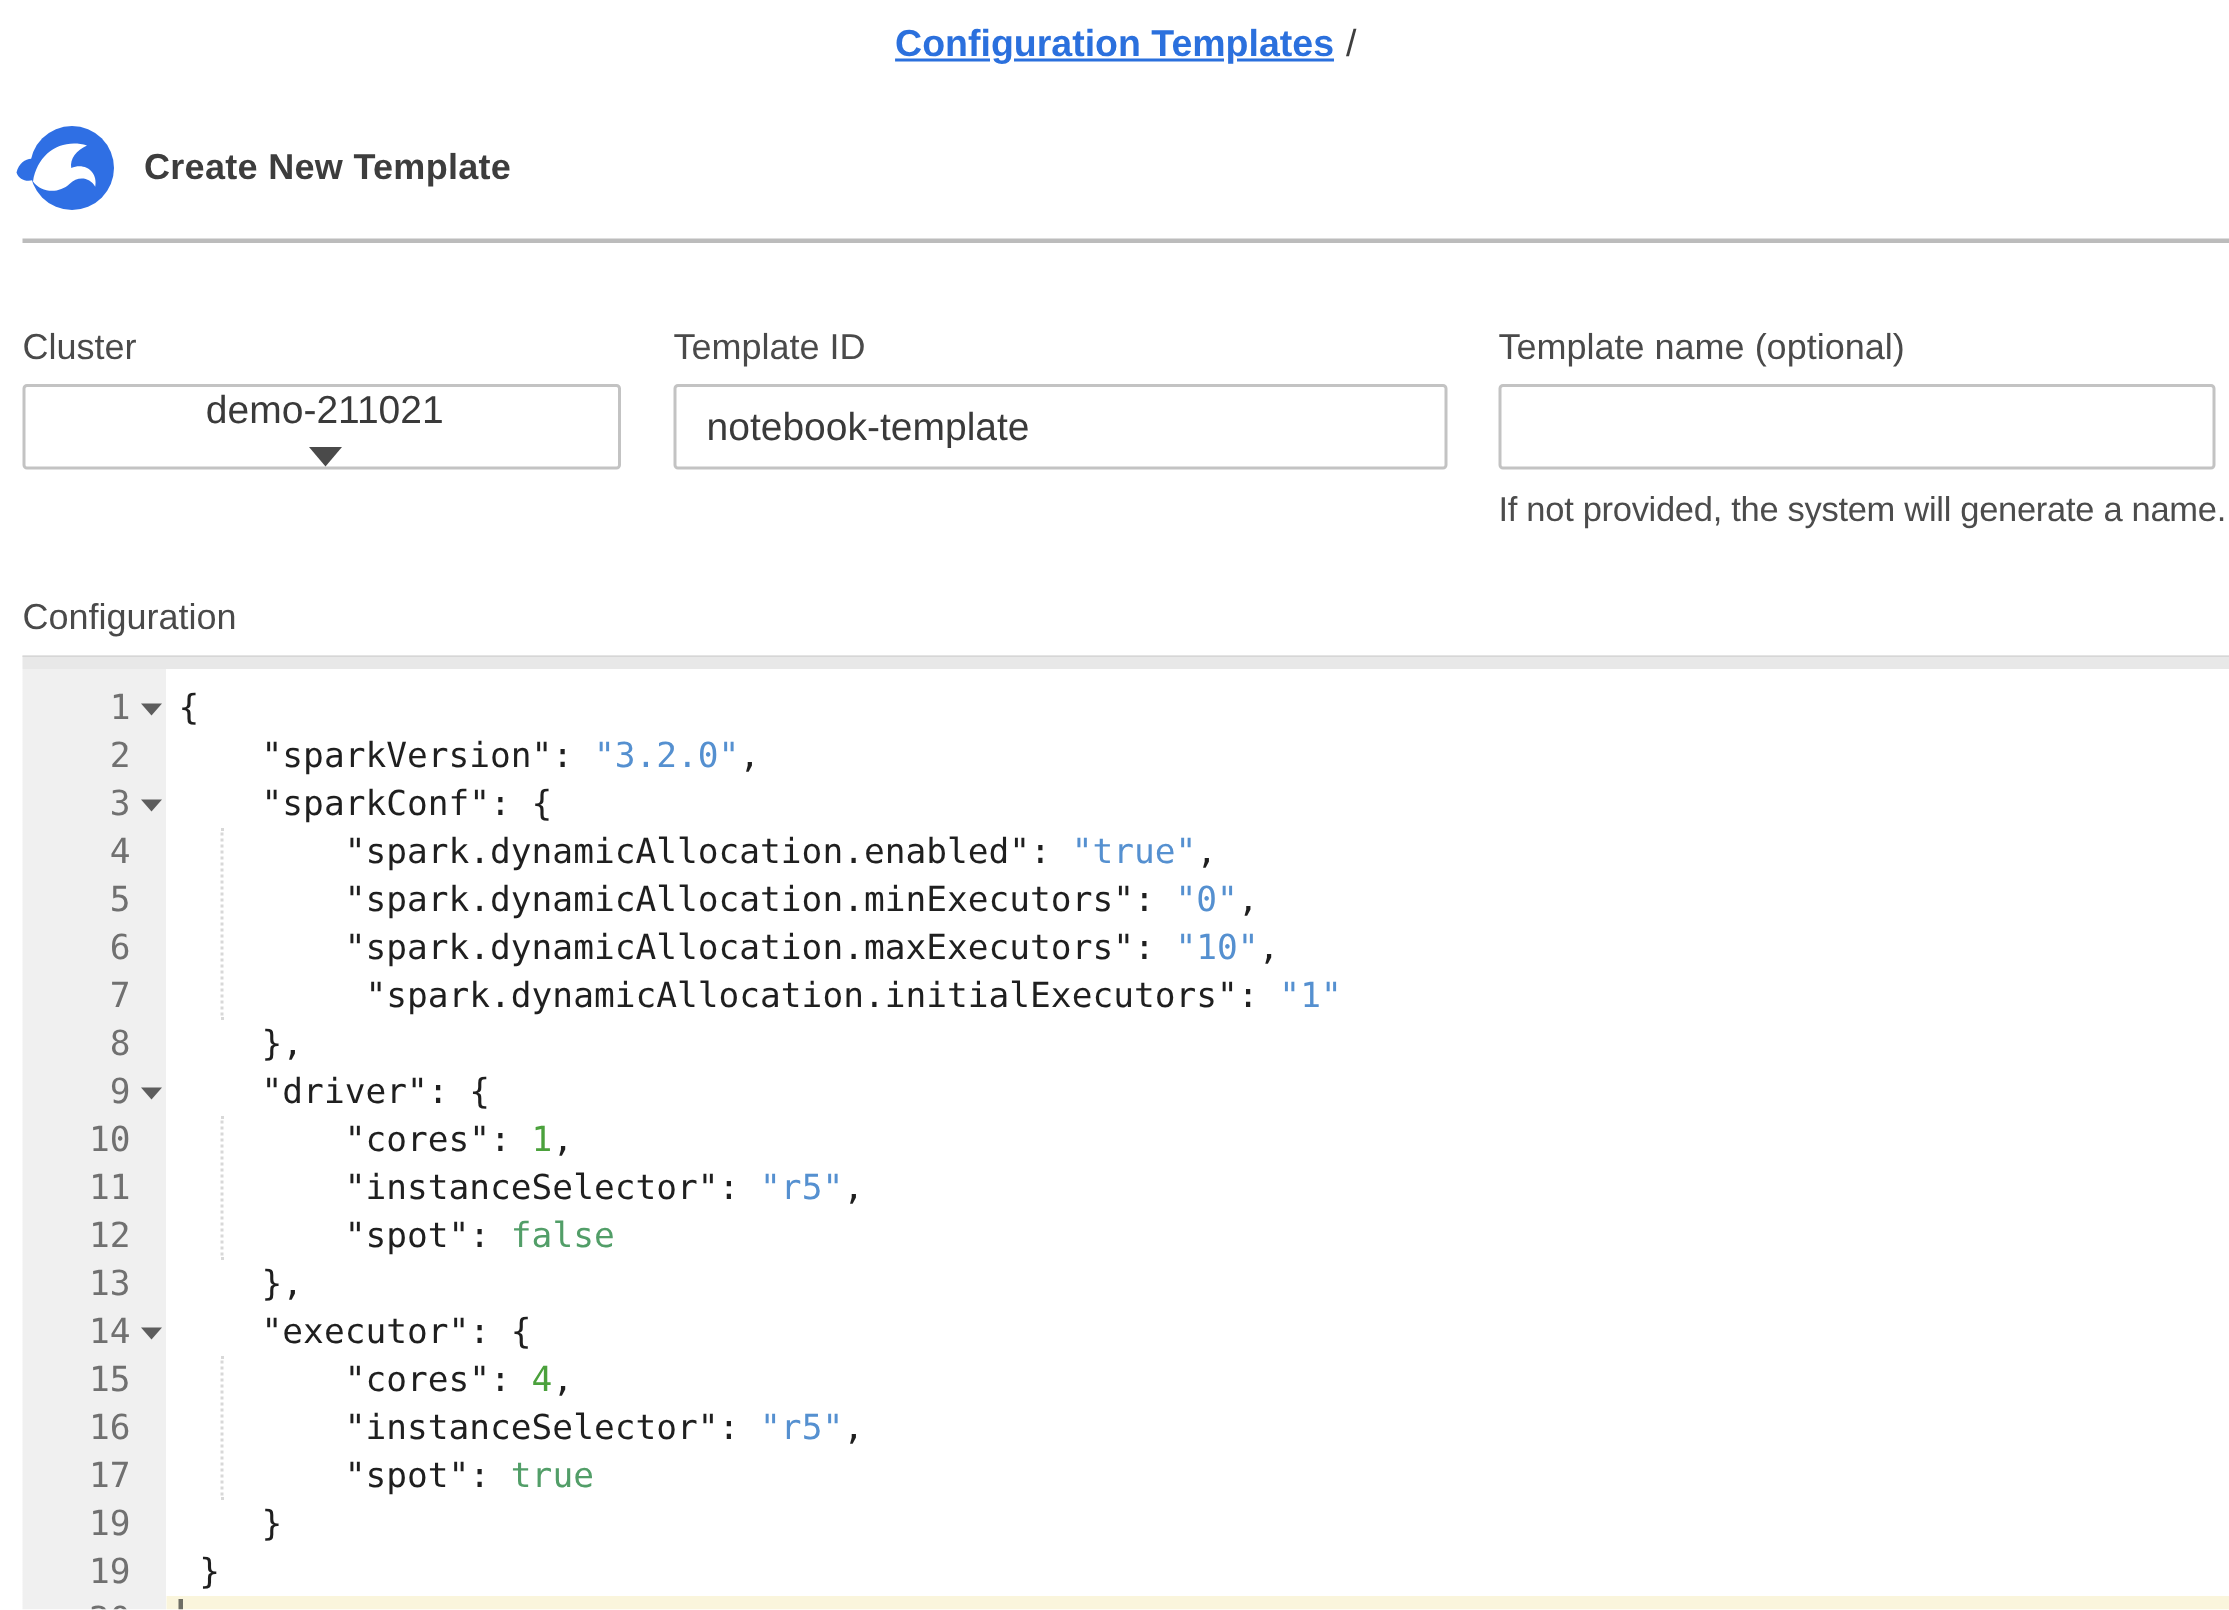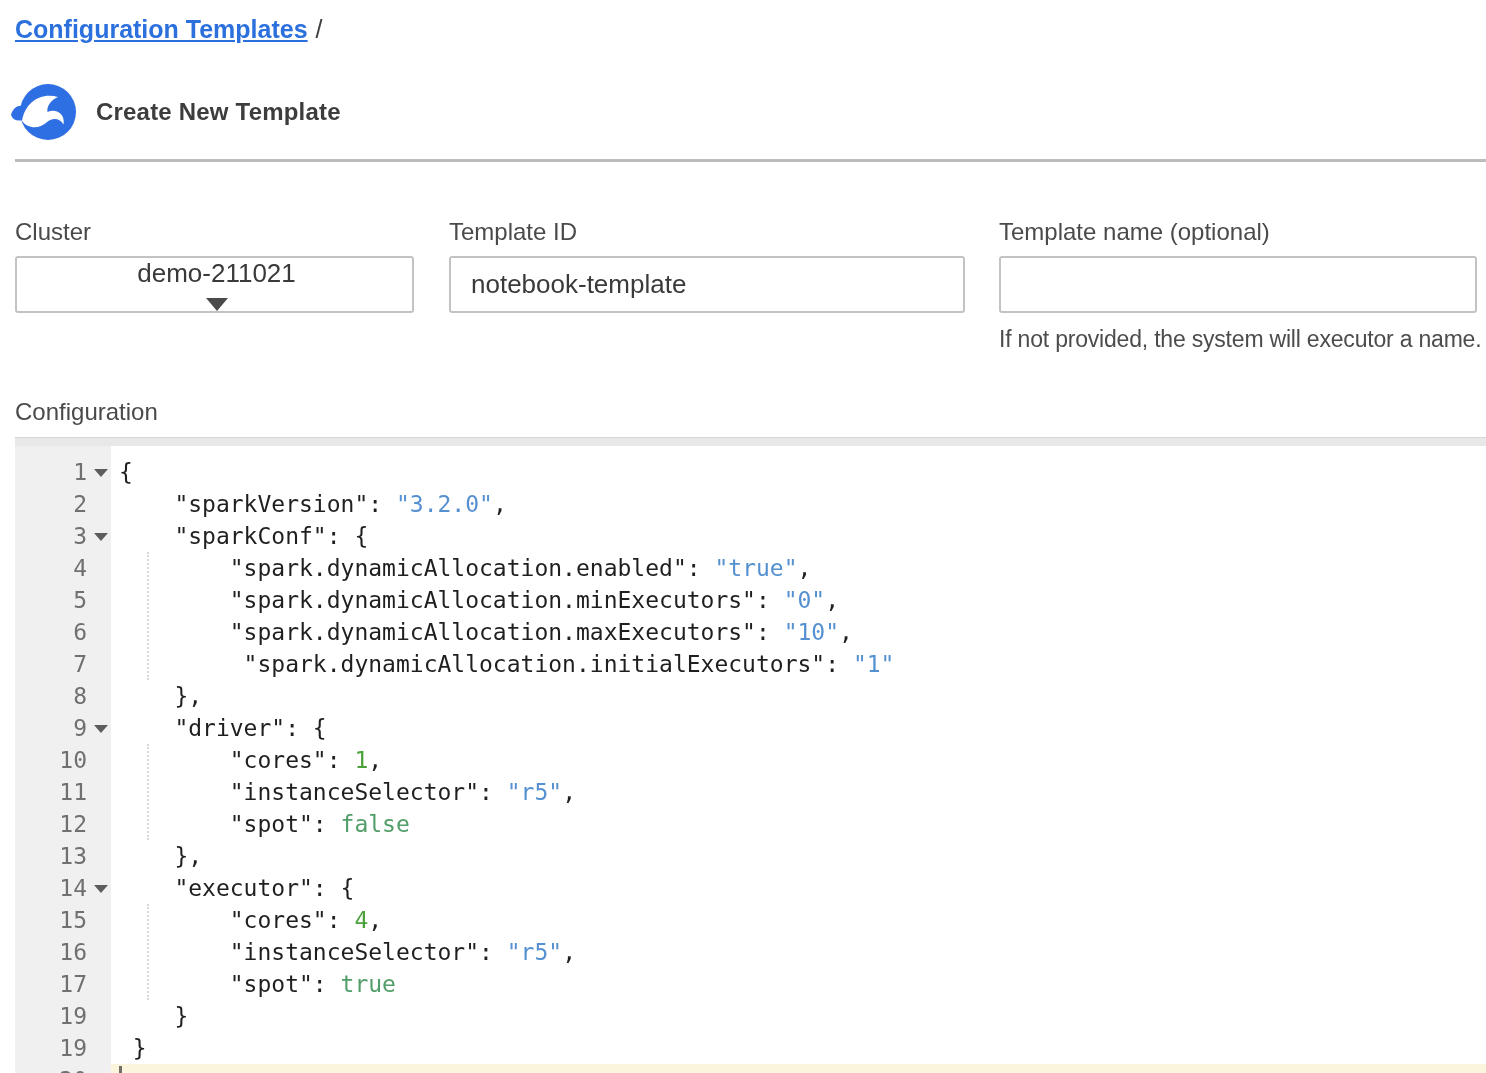--- a/index.html
+++ b/index.html
@@ -12,20 +12,21 @@
     font-family: "Liberation Sans", sans-serif;
     color: #3d3d3d;
   }
   .page { position: relative; width: 1486px; height: 1073px; }
 
   
   .breadcrumb {
     padding: 14px 0 0 15px;
     font-size: 25px;
     line-height: 30px;
+    text-align: center;
   }
   .breadcrumb a {
     color: var(--link-blue, #2b70dd);
     font-weight: 600;
     text-decoration: underline;
     cursor: pointer;
   }
   .breadcrumb .sep { color: #3f3f3f; font-weight: 400; margin-left: 8px; }
 
   
@@ -220,21 +221,21 @@
     </div>
 
     <div class="field field-template-id">
       <div class="field-label">Template ID</div>
       <input class="text-input" type="text" value="notebook-template" style="">
     </div>
 
     <div class="field field-template-name">
       <div class="field-label">Template name (optional)</div>
       <input class="text-input" type="text" placeholder="" style="">
-      <div class="helper-text">If not provided, the system will executor a name.</div>
+      <div class="helper-text">If not provided, the system will generate a name.</div>
     </div>
 
   </div>
 
   <div class="config-label">Configuration</div>
 
   <div class="editor">
     <div class="editor-top-strip"></div>
     <div class="editor-body">
         <div class="editor-line">

